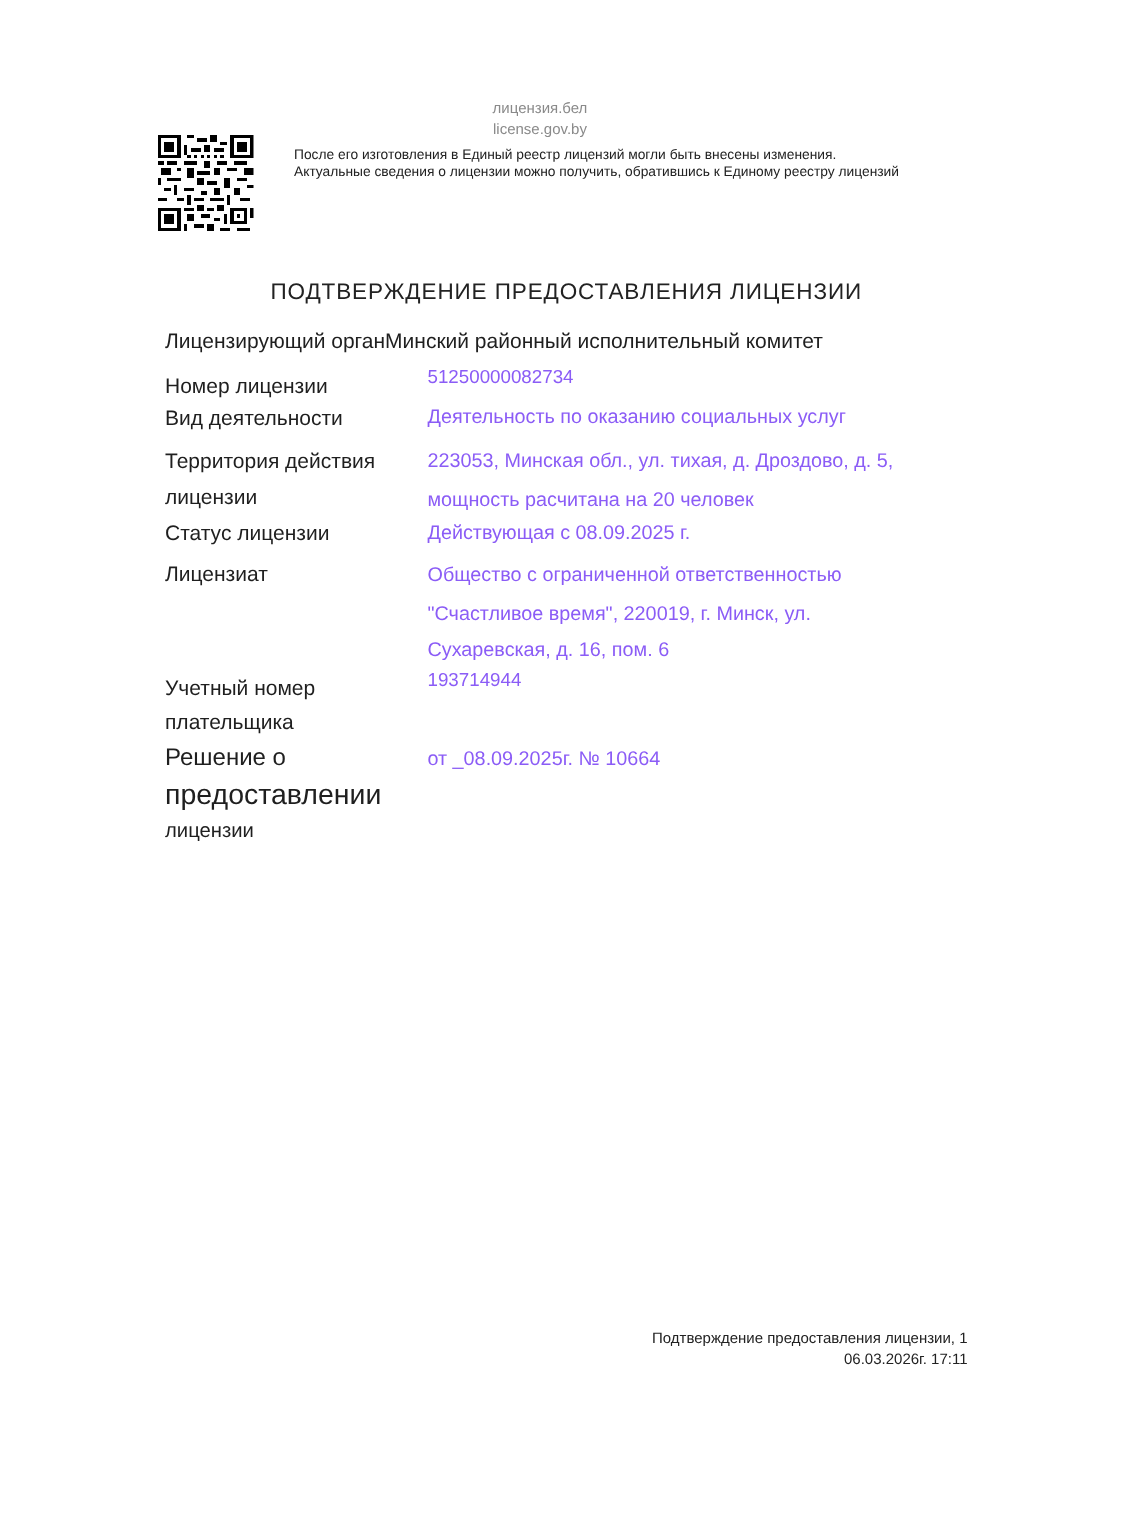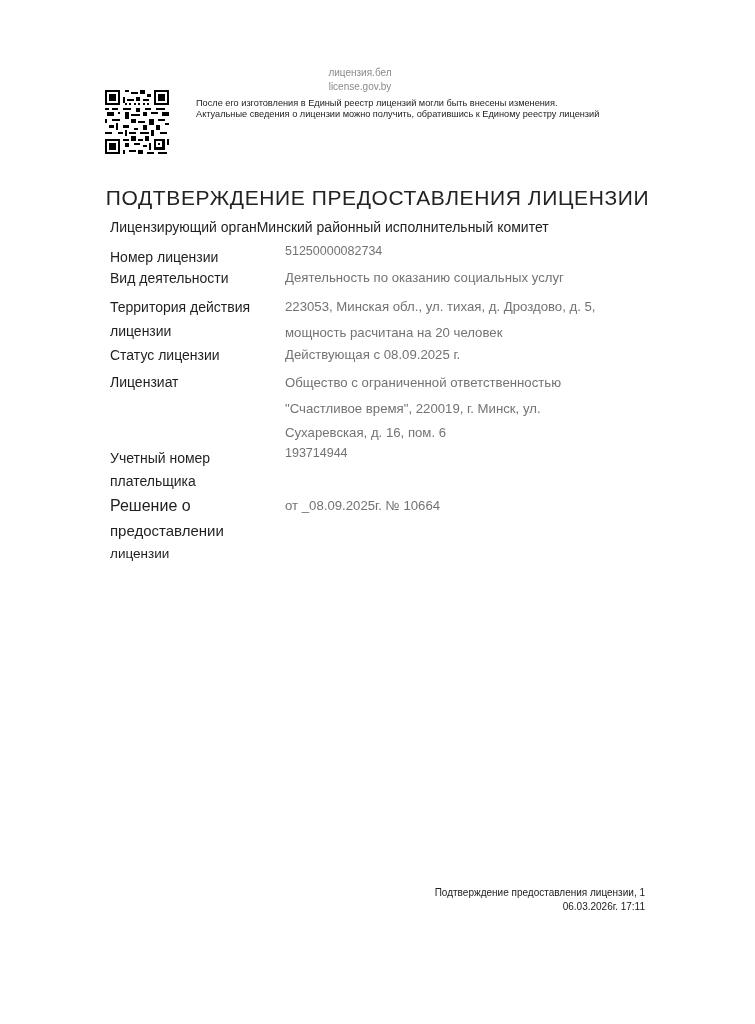--- a/index.html
+++ b/index.html
@@ -4,23 +4,23 @@
   <style>
     html, body { margin: 0; padding: 0; }
     body {
       width: 755px; height: 1024px; background: #ffffff; position: relative; overflow: hidden;
       font-family: "Liberation Sans", sans-serif; color: #1a1a1a;
     }
     .abs { position: absolute; }
     .site { left: 300px; width: 120px; text-align: center; font-size: 10px; color: #8a8a8a; line-height: 14px; }
     .qr { left: 105px; top: 90px; width: 64px; height: 64px; }
     .notice { left: 196px; top: 98px; width: 480px; font-size: 9.2px; line-height: 10.6px; color: #222; white-space: nowrap; }
-    .title { left: 0; width: 755px; top: 186px; text-align: center; font-size: 21px; letter-spacing: 0.6px; color: #222; }
+    .title { left: 0; width: 755px; top: 186px; text-align: center; font-size: 15px; letter-spacing: 0.6px; color: #222; }
     .lbl { left: 110px; font-size: 14px; color: #1f1f1f; line-height: 22px; white-space: nowrap; }
-    .val { left: 285px; font-size: 13.2px; color: #737373; line-height: 22px; white-space: nowrap; }
+    .val { left: 285px; font-size: 13.2px; color: #8b5cf6; line-height: 22px; white-space: nowrap; }
     .footer { right: 110px; text-align: right; font-size: 10px; color: #222; line-height: 13px; white-space: nowrap; }
   </style>
 </head>
 <body>
 
 <div class="abs site" style="top:66px;">лицензия.бел</div>
 <div class="abs site" style="top:80px;">license.gov.by</div>
 
 <div class="abs qr">
   <svg width="64" height="64" viewBox="0 0 29 29" shape-rendering="crispEdges">
@@ -131,18 +131,18 @@
 <div class="abs lbl" style="top:371px;">Лицензиат</div>
 <div class="abs val" style="top:372px;">Общество с ограниченной ответственностью</div>
 <div class="abs val" style="top:398px;">"Счастливое время", 220019, г. Минск, ул.</div>
 <div class="abs val" style="top:422px;">Сухаревская, д. 16, пом. 6</div>
 
 <div class="abs lbl" style="top:447px;">Учетный номер</div>
 <div class="abs lbl" style="top:470px;">плательщика</div>
 <div class="abs val" style="top:442px; font-size:12.5px;">193714944</div>
 
 <div class="abs lbl" style="top:495px; font-size:16px;">Решение о</div>
-<div class="abs lbl" style="top:520px; font-size:15px;">предоставлении</div>
+<div class="abs lbl" style="top:520px; font-size:19px;">предоставлении</div>
 <div class="abs lbl" style="top:543px; font-size:13.5px;">лицензии</div>
 <div class="abs val" style="top:495px;">от _08.09.2025г. № 10664</div>
 
 <div class="abs footer" style="top:886px;margin-left:28px;">Подтверждение предоставления лицензии, 1</div>
 <div class="abs footer" style="top:900px;">06.03.2026г. 17:11</div>
 
 </body></html>

